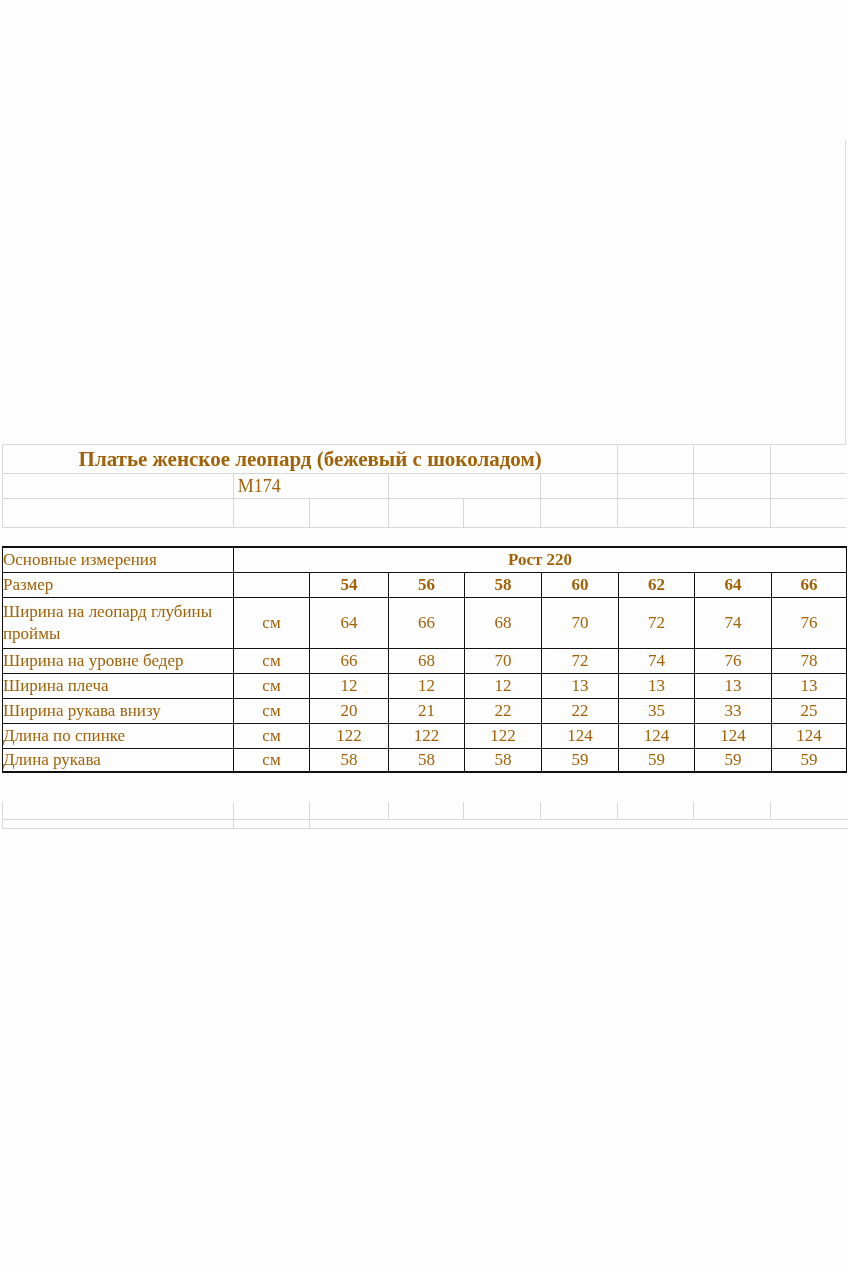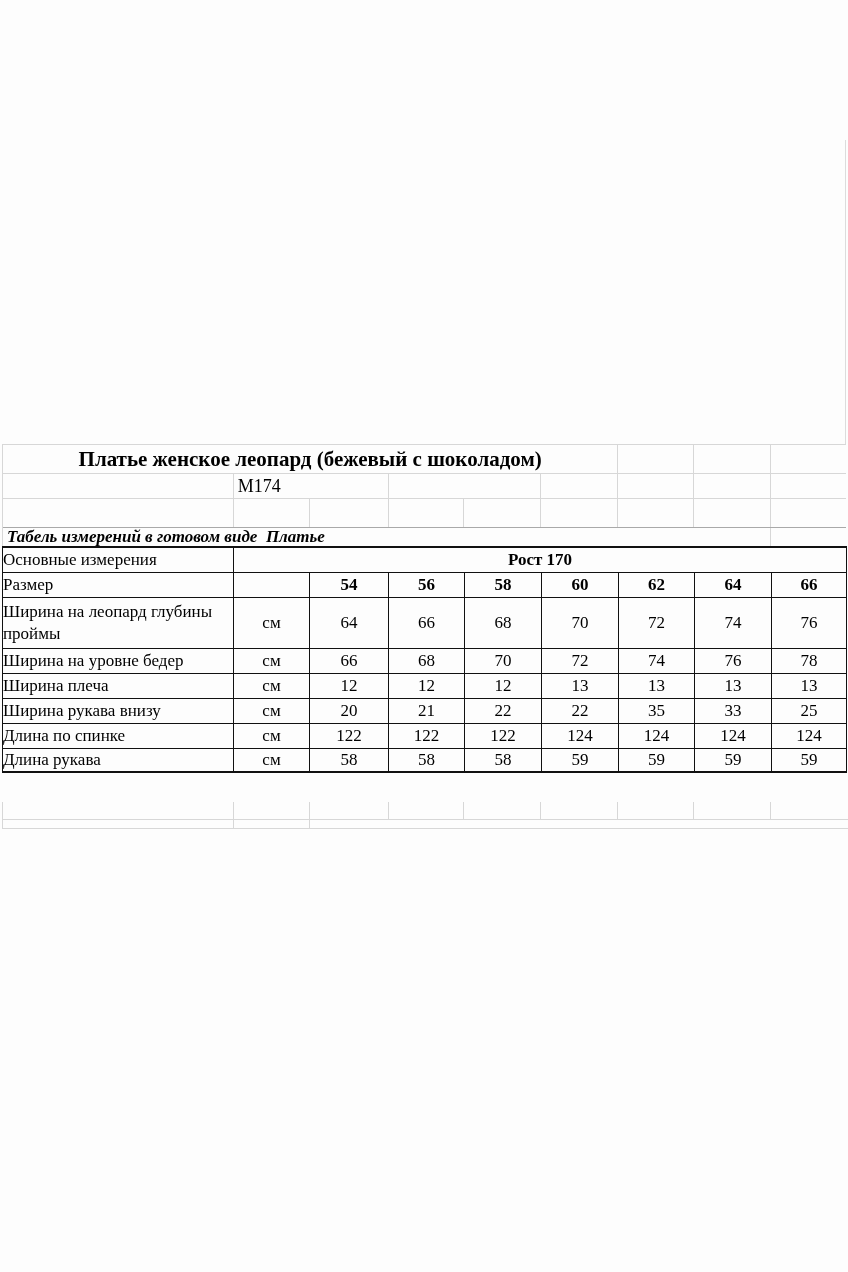--- a/index.html
+++ b/index.html
@@ -1,18 +1,18 @@
 <!DOCTYPE html>
 <html><head>
 <meta charset="utf-8">
 <style>
   html,body{margin:0;padding:0;background:#ffffff;}
   .sheet{
     position:relative;width:848px;height:1272px;background:#fdfdfd;
-    font-family:"Liberation Serif","DejaVu Serif",serif;color:#000000;overflow:hidden;
+    font-family:"Liberation Serif","DejaVu Serif",serif;color:#a16207;overflow:hidden;
   }
   
   .grid{position:absolute;left:2px;border-left:1px solid #d7d7d7;border-top:1px solid #d7d7d7;box-sizing:border-box;}
   .grow{display:flex;border-bottom:1px solid #d7d7d7;box-sizing:border-box;}
   .grow.dark-top{border-top:1px solid #a9a9a9;margin-top:-1px;}
   .gcell{border-right:1px solid #d7d7d7;box-sizing:border-box;height:100%;display:flex;align-items:center;overflow:hidden;}
   .gcell.noborder{border-right:none;}
   .title-cell{justify-content:center;font-weight:bold;font-size:21px;white-space:nowrap;}
   .model-cell{font-weight:normal;font-size:18px;padding-left:4px;}
   .caption-cell{font-weight:bold;font-style:italic;font-size:17px;padding-left:4px;white-space:pre;}
@@ -63,42 +63,38 @@
       <div class="gcell" style="width:76px;"></div>
       <div class="gcell" style="width:79px;"></div>
       <div class="gcell" style="width:76px;"></div>
       <div class="gcell" style="width:77px;"></div>
       <div class="gcell" style="width:77px;"></div>
       <div class="gcell" style="width:76px;"></div>
       <div class="gcell" style="width:77px;"></div>
       <div class="gcell noborder" style="width:75px;"></div>
     </div>
 
-    <div class="grow dark-top" style="height:19px;border-bottom:none;">
-      <div class="gcell caption-cell" style="width:769px;">Табель измерений в готовом виде  Платье</div>
-      <div class="gcell noborder" style="width:75px;"></div>
-    </div>
   </div>
 
   <table class="meas">
     <colgroup>
       <col style="width:231px;">
         <col style="width:76px;">
         <col style="width:79px;">
       <col style="width:76px;">
         <col style="width:77px;">
         <col style="width:77px;">
       <col style="width:76px;">
         <col style="width:77px;">
         <col style="width:75px;">
     </colgroup>
     <tbody>
       <tr style="height:25px;">
         <td class="lbl">Основные измерения</td>
-        <td class="ctr b" colspan="8">Рост 170</td>
+        <td class="ctr b" colspan="8">Рост 220</td>
       </tr>
       <tr style="height:25px;" id="size-row">
         <td class="lbl">Размер</td>
         <td></td>
       <td class="ctr b">54</td>
           <td class="ctr b">56</td>
           <td class="ctr b">58</td>
           <td class="ctr b">60</td>
           <td class="ctr b">62</td>
           <td class="ctr b">64</td>

